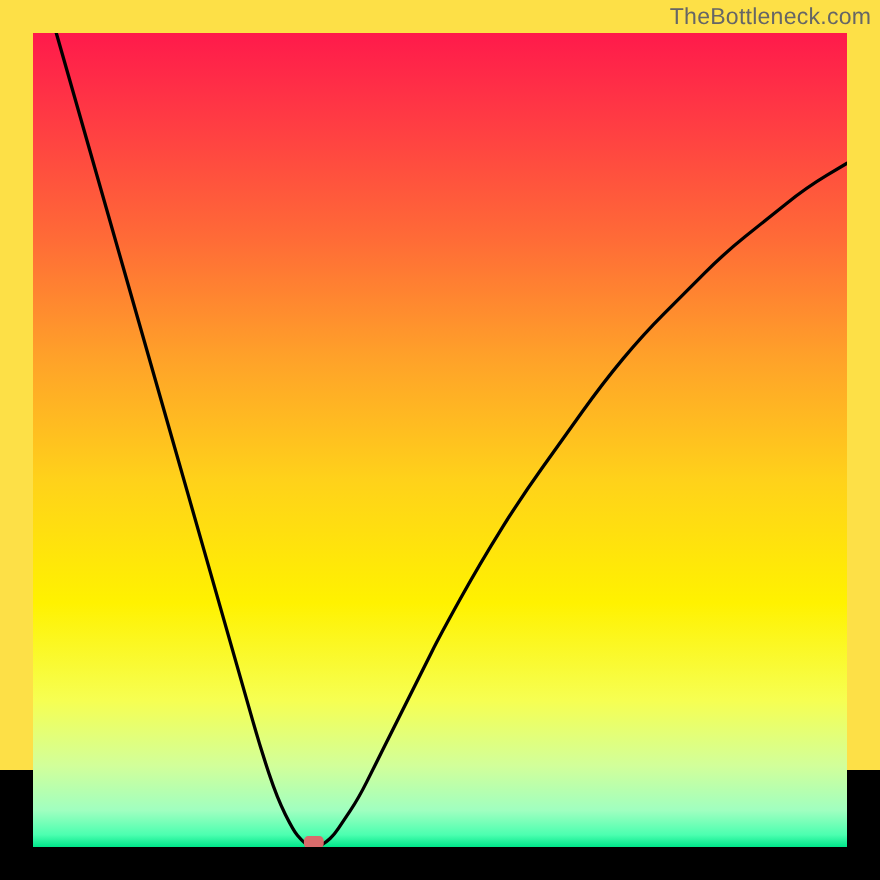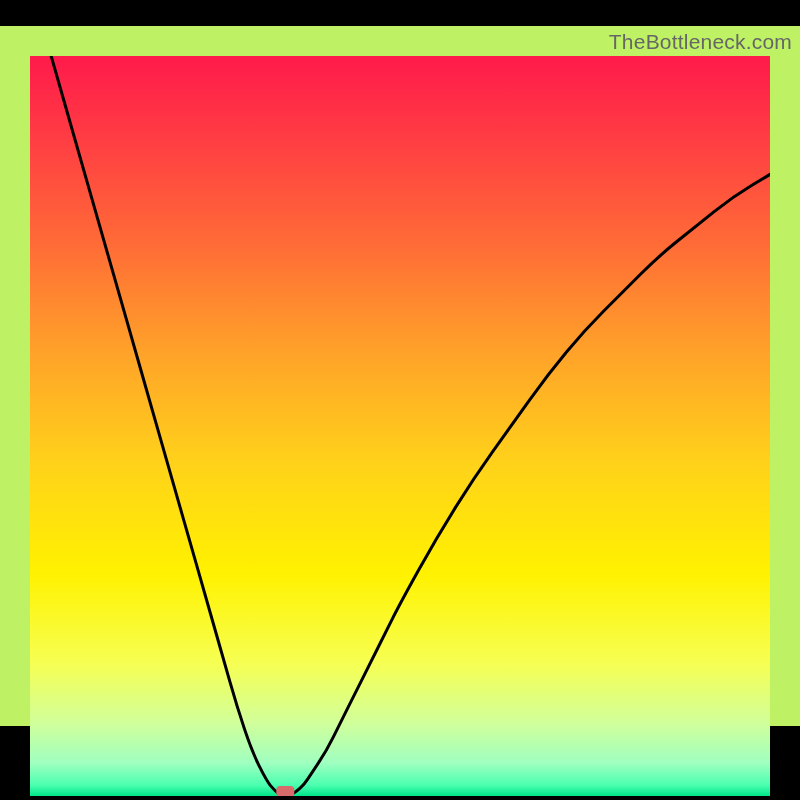--- a/index.html
+++ b/index.html
@@ -8,22 +8,21 @@
     width: 800px;
     height: 800px;
     overflow: hidden;
     background: #000;
     font-family: Arial, Helvetica, sans-serif;
   }
   .outer {
     position: relative;
     width: 800px;
     height: 700px;
-    background: #bef264;
-    margin-top: 26px;
+    background: #fde047;
   }
   .plot {
     position: absolute;
     left: 30px;
     top: 30px;
     width: 740px;
     height: 740px;
     overflow: hidden;
   }
   .watermark {

